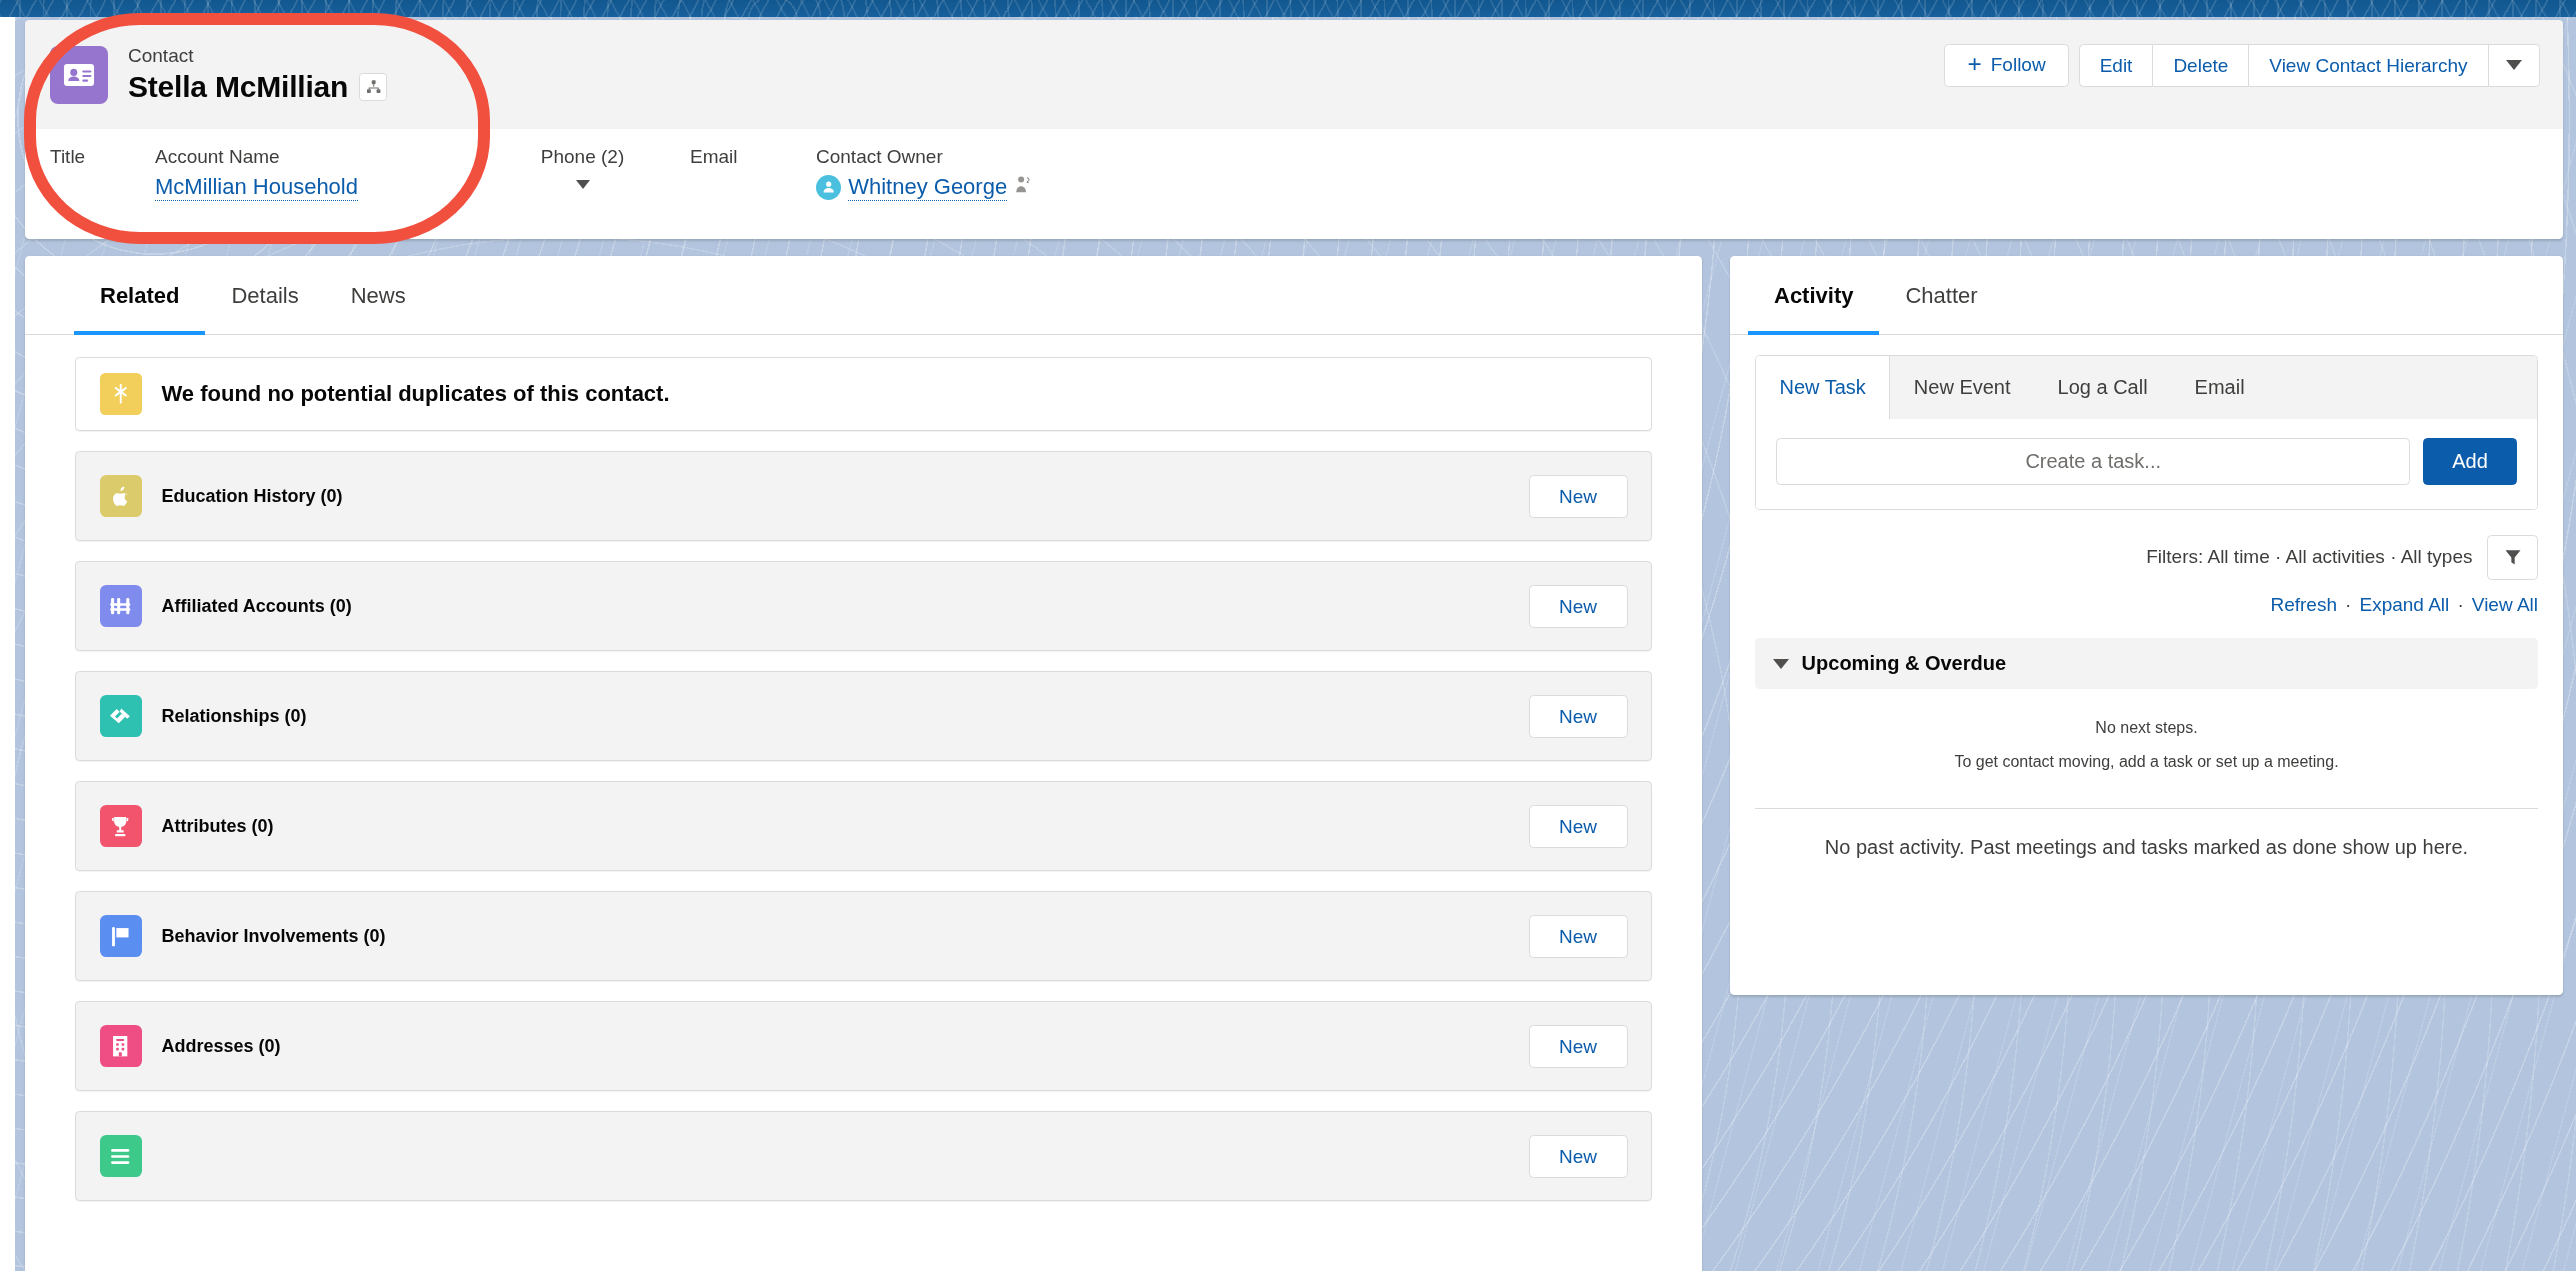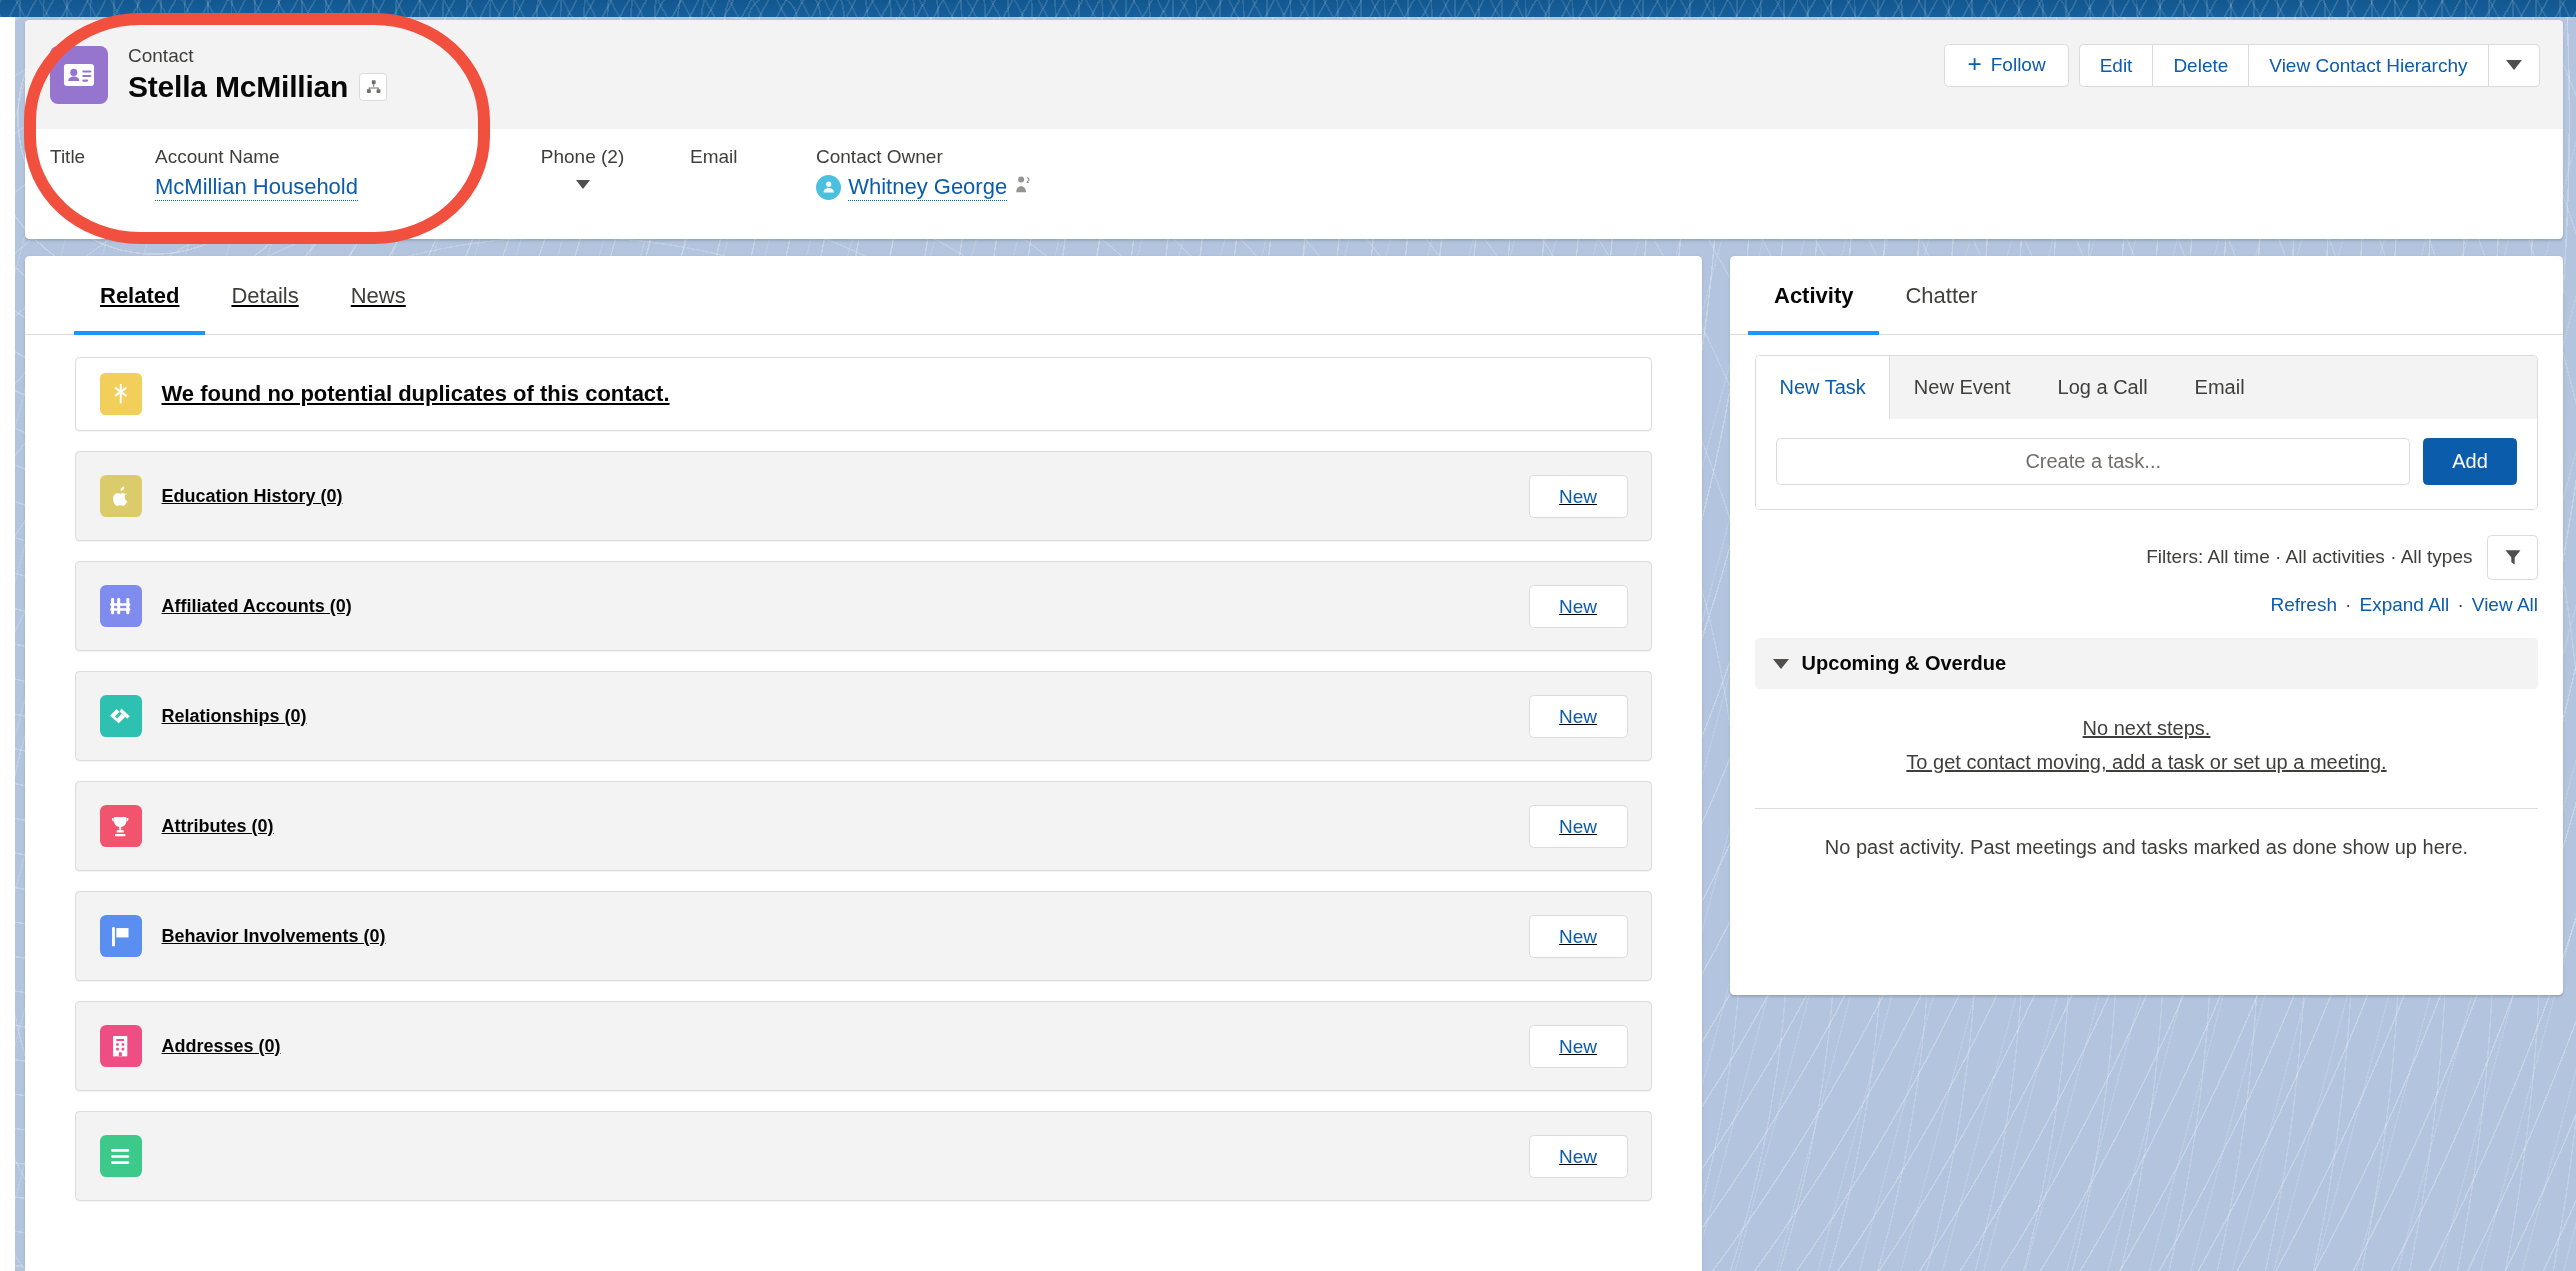--- a/index.html
+++ b/index.html
@@ -111,21 +111,20 @@
   .c-phone   { width: 215px; }
   .c-email   { width: 126px; }
 
   
   #left-col {
     position: absolute; left: 25px; top: 256px; width: 1677px; height: 1016px;
     background: #ffffff;
     border-radius: 4.5px 4.5px 0 0;
     box-shadow: 0 1.8px 2.7px rgba(0,0,0,.16);
     overflow: hidden;
-    text-decoration: underline;
   }
   .tabbar { display: flex; padding: 0 0 0 49px; border-bottom: 0.9px solid #dddbda; }
   .tab {
     font-size: 22px; color: #3e3e3c; padding: 27px 26px 22px 26px;
     border-bottom: 4.5px solid transparent; margin-bottom: -0.9px; white-space: nowrap;
   }
   .tab.active { color: #080707; font-weight: bold; border-bottom-color: #1b96ff; }
 
   .lc-body { padding: 22px 50px 0 50px; }
 
@@ -213,21 +212,21 @@
   .links-row .sep { color: #3e3e3c; padding: 0 8.1px; }
 
   .section-head {
     margin: 22px 25px 0 25px; background: #f3f3f3; border-radius: 4.5px;
     height: 51px; display: flex; align-items: center; padding: 0 18px; gap: 12.6px;
   }
   .chev { width: 0; height: 0; border-left: 8.1px solid transparent; border-right: 8.1px solid transparent; border-top: 10px solid #514f4d; }
   .section-title { font-size: 20px; font-weight: bold; color: #080707; text-align: center; }
 
   .empty-lines { text-align: center; padding: 22px 27px 0 27px; }
-  .empty-lines div { font-size: 20px; color: #3e3e3c; line-height: 34px; text-decoration: underline; }
+  .empty-lines div { font-size: 16px; color: #3e3e3c; line-height: 34px; }
 
   .divider { margin: 29px 25px 0 25px; border-top: 0.9px solid #dddbda; }
   .past-empty { text-align: center; padding: 27px 27px 0 27px; font-size: 20px; color: #3e3e3c; }
 
   
   #annot {
     position: absolute; left: 23.5px; top: 12.6px; width: 466px; height: 231px;
     border: 12.6px solid #f2503f; border-radius: 116px/107px;
     box-sizing: border-box;
     pointer-events: none;

